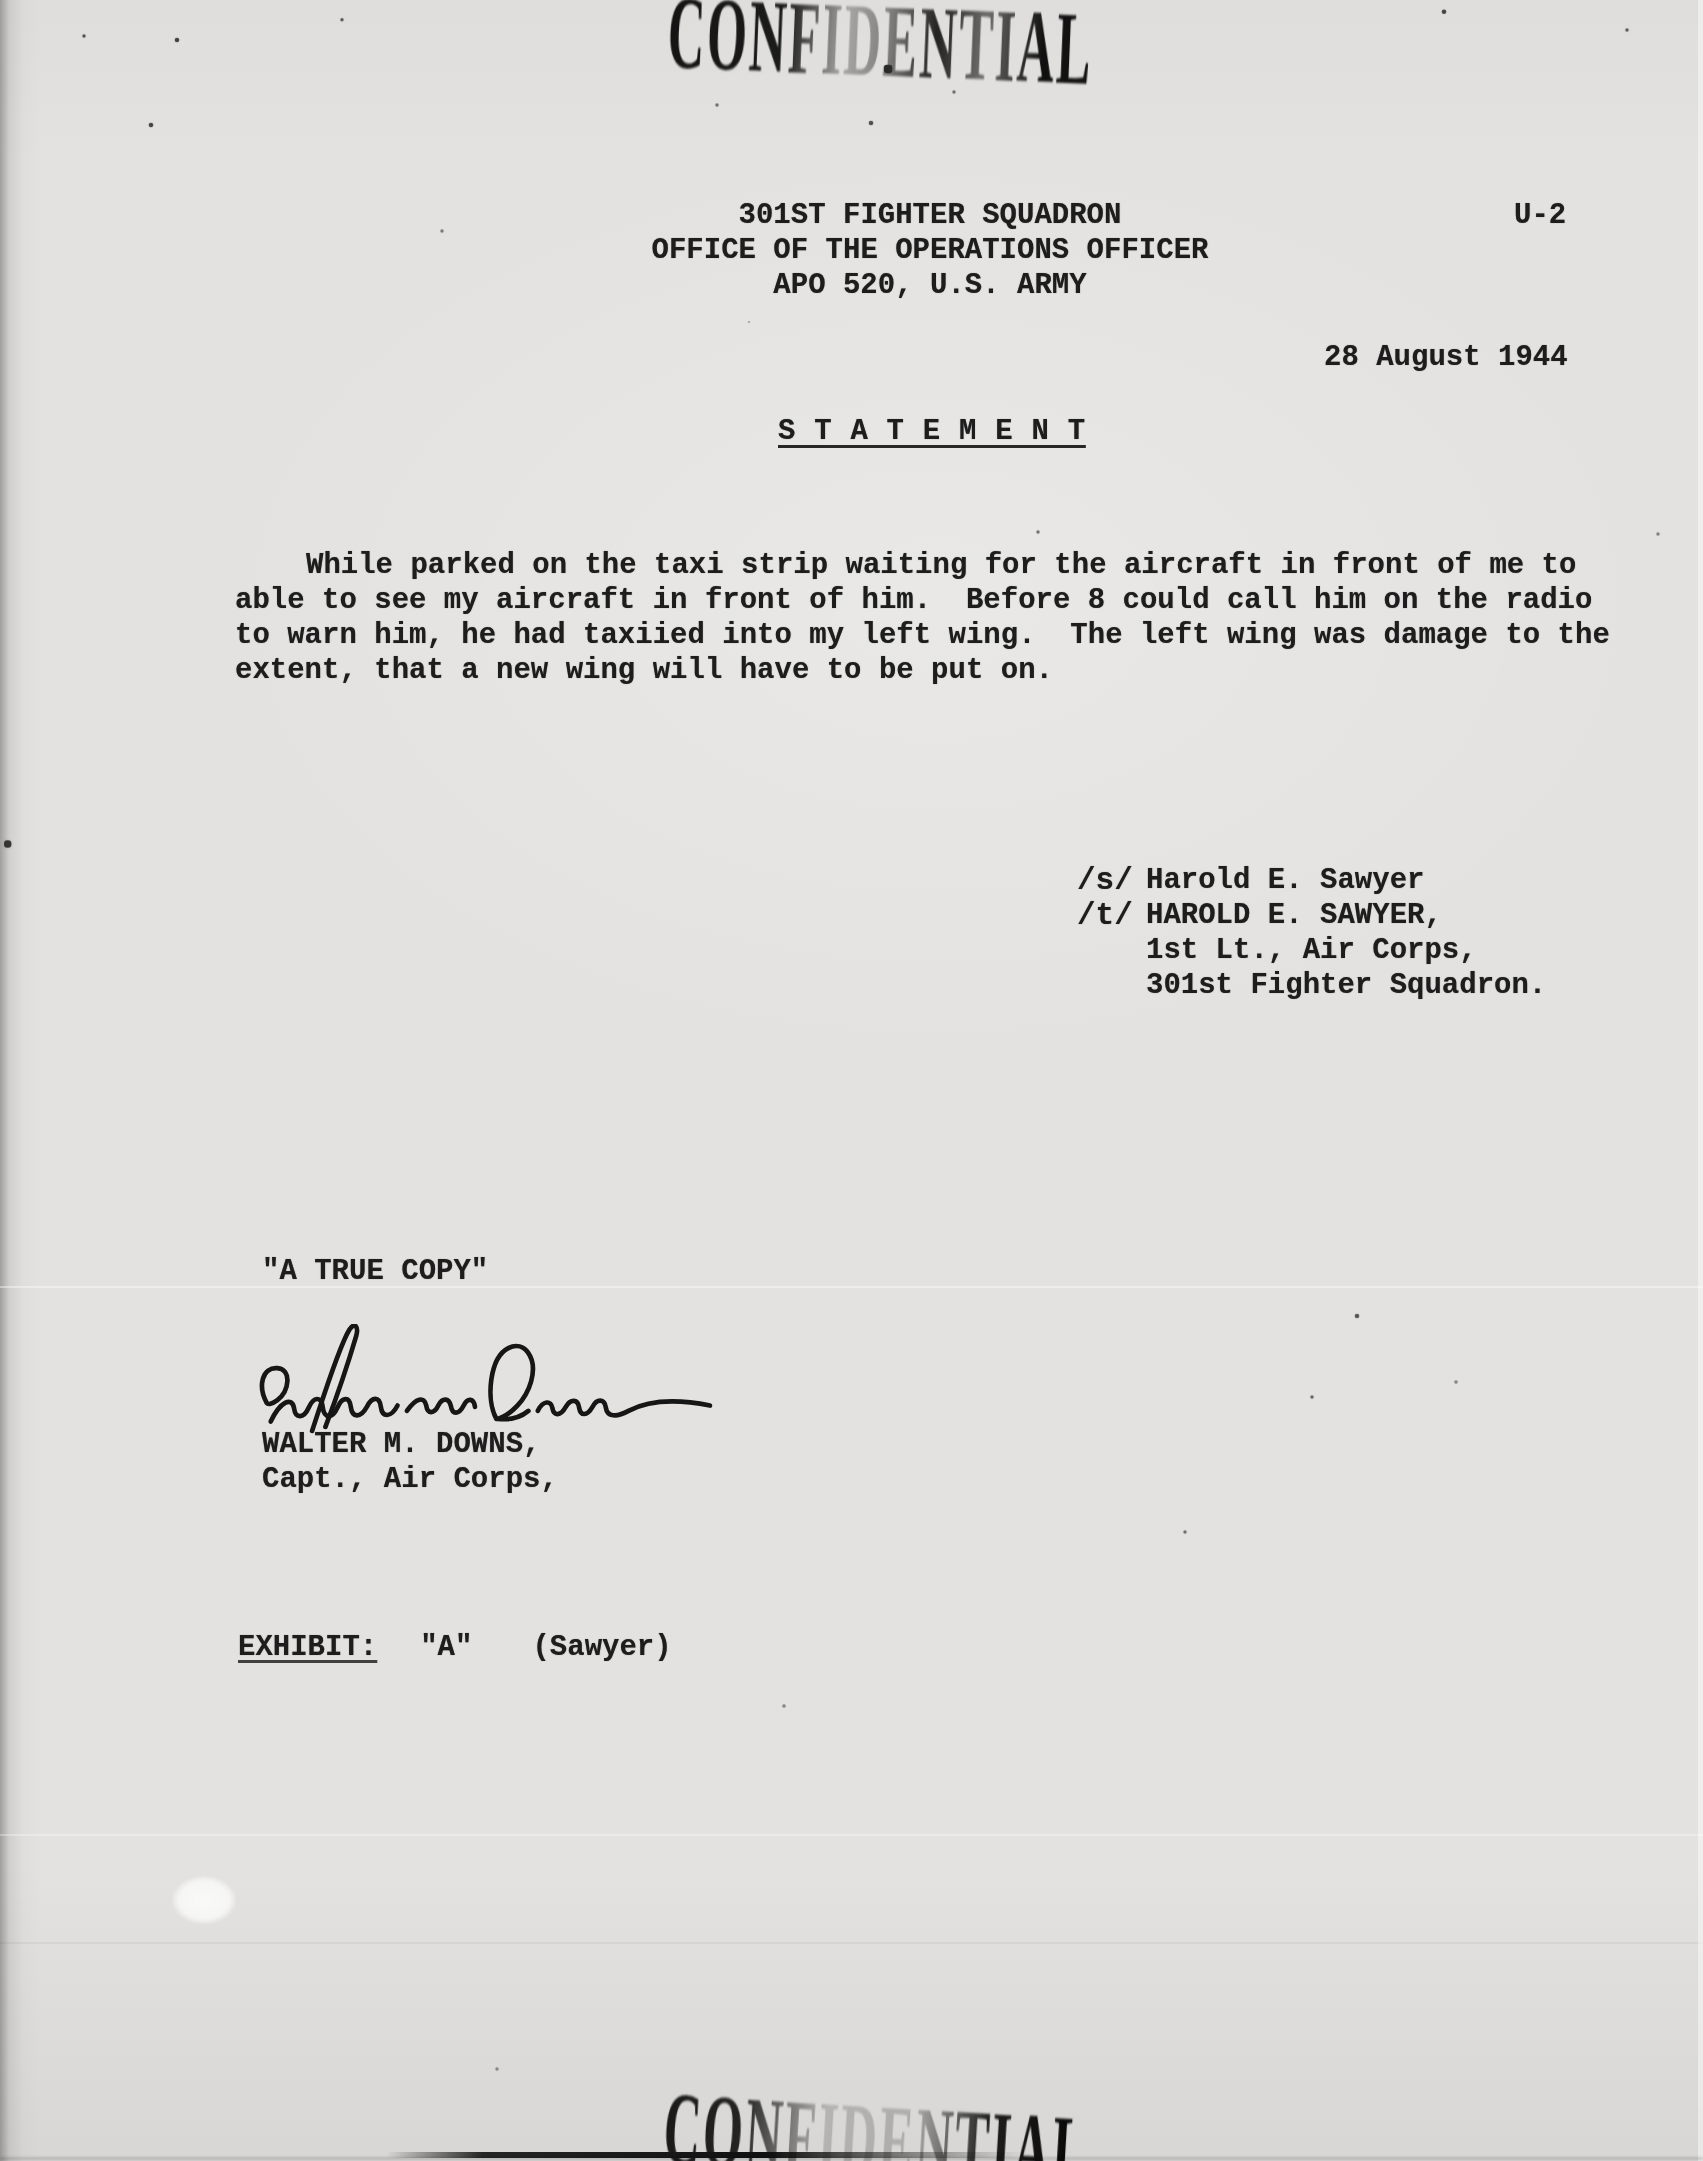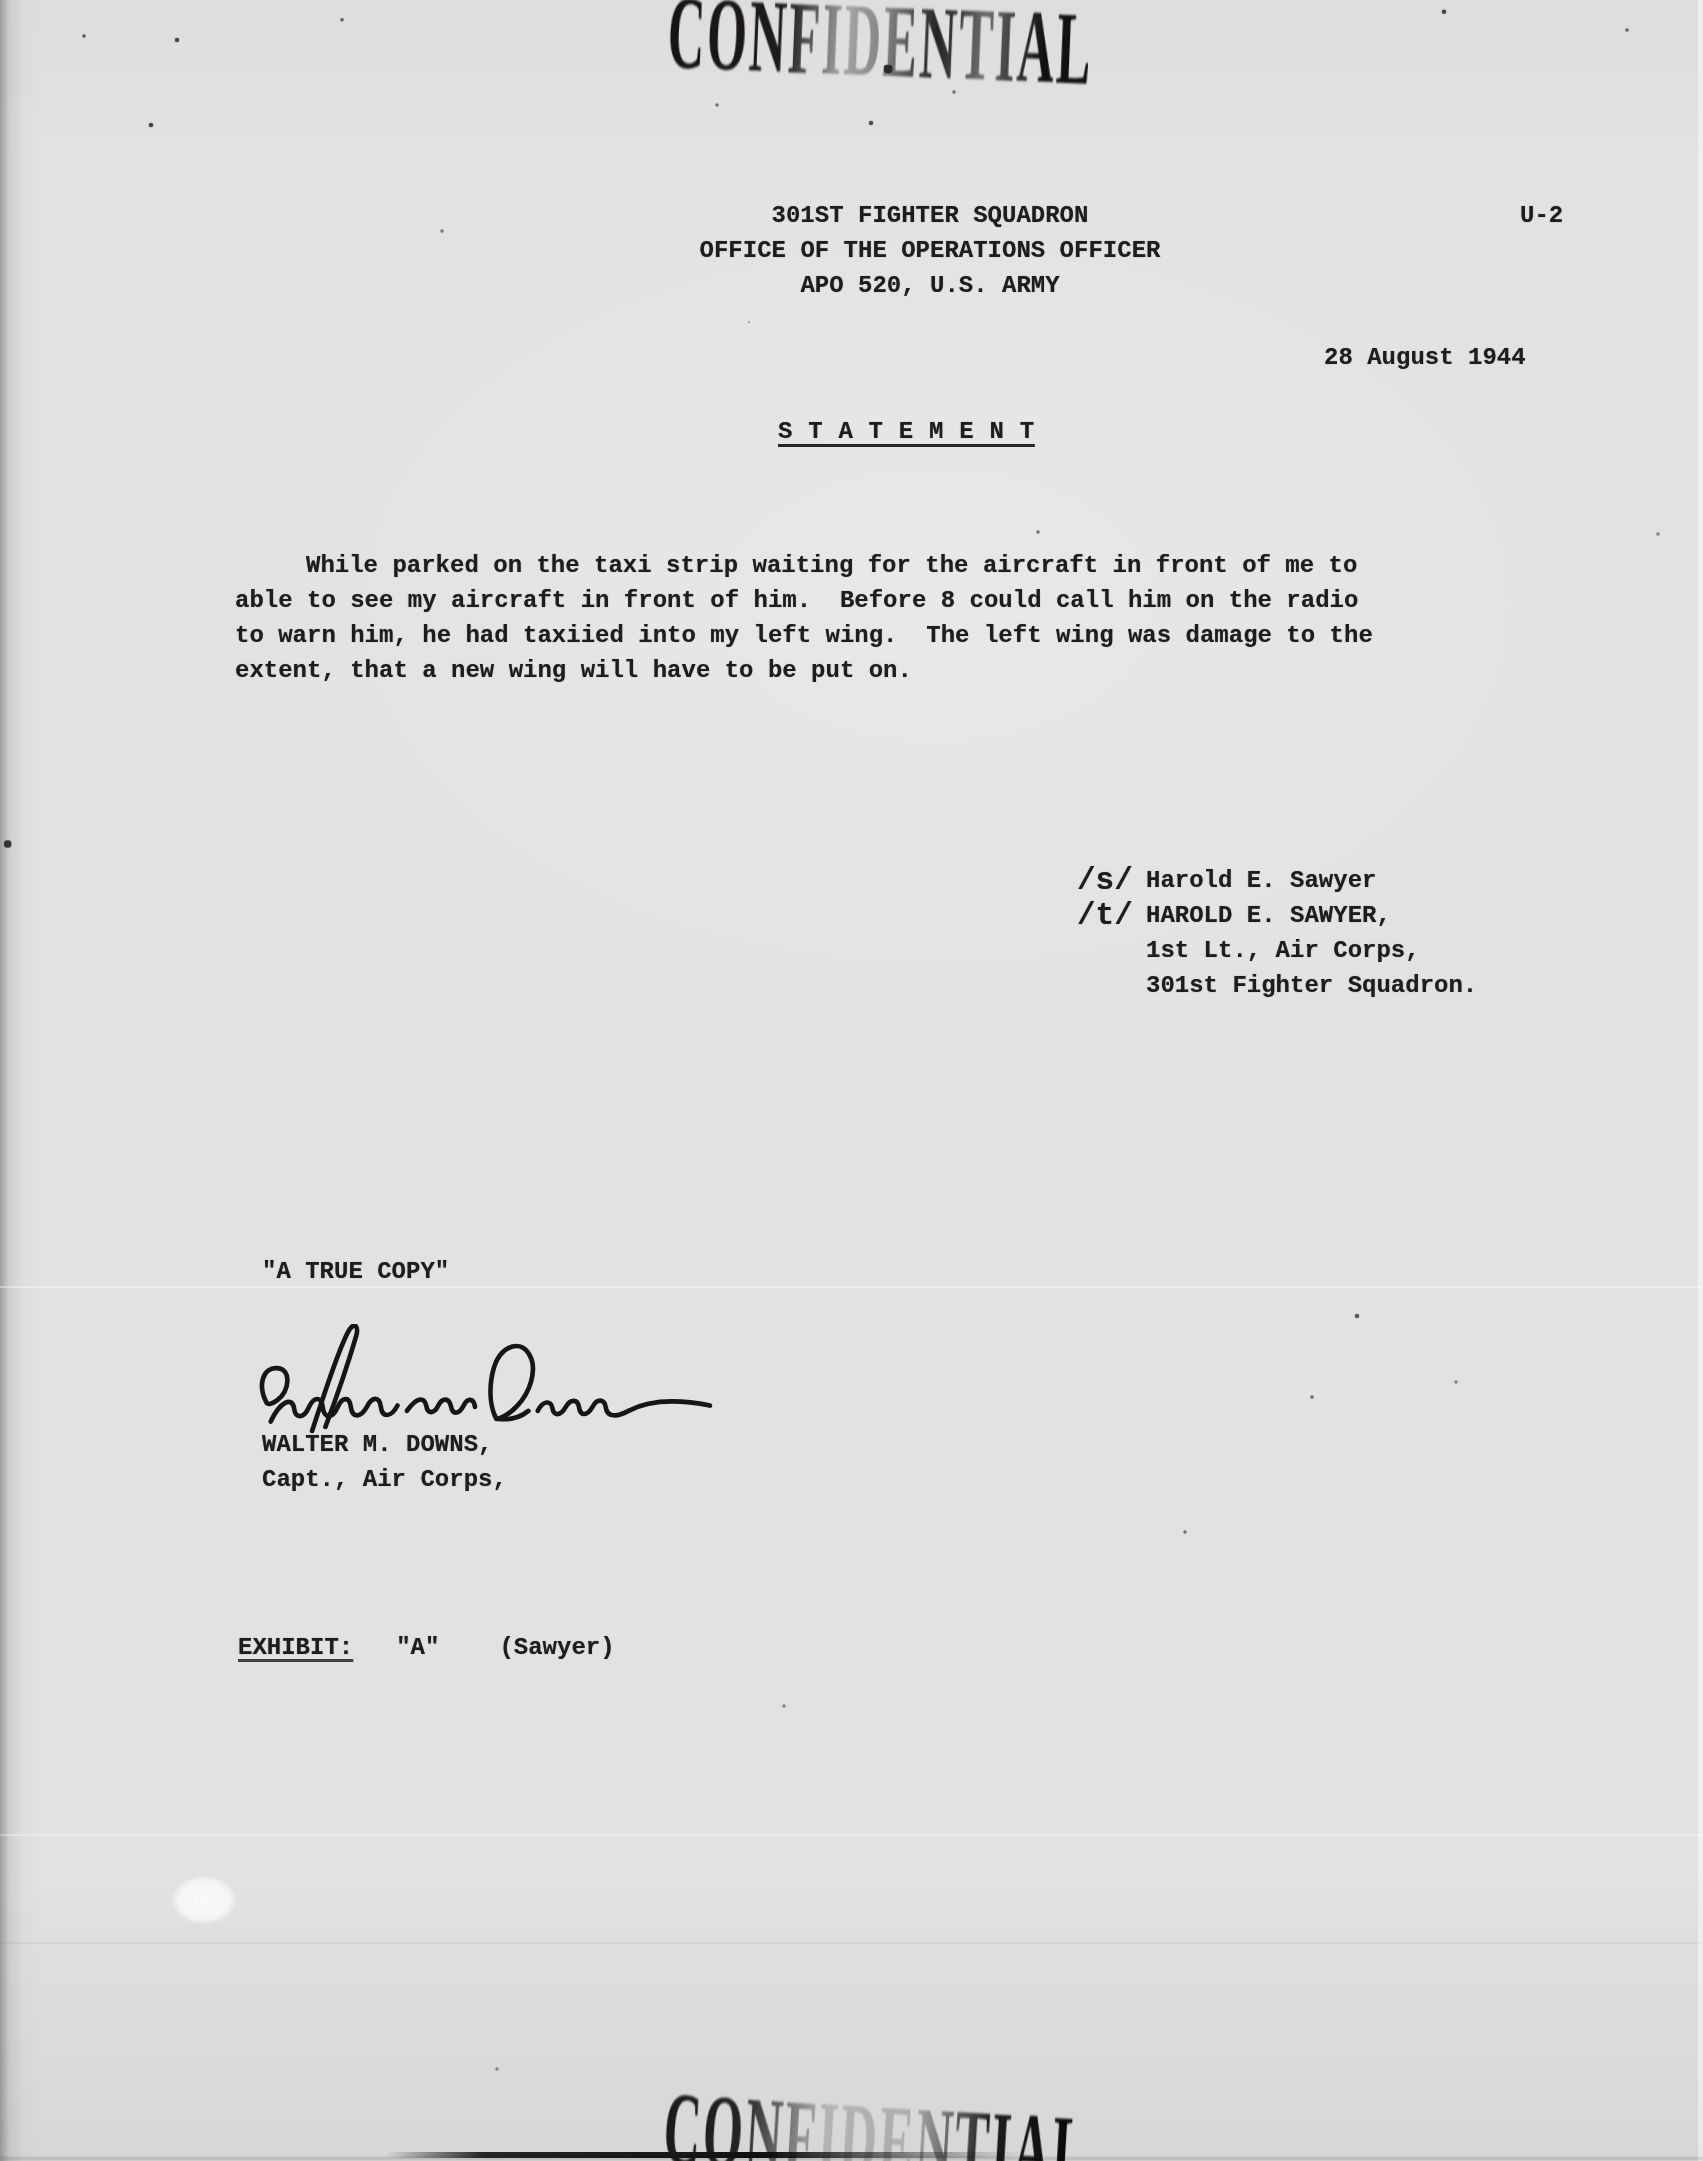--- a/index.html
+++ b/index.html
@@ -8,21 +8,21 @@
     background:
       radial-gradient(ellipse 1069px 668px at 55% 28%, rgba(255,255,255,0.22), rgba(255,255,255,0) 70%),
       linear-gradient(180deg, rgba(0,0,0,0.02), rgba(0,0,0,0) 8%, rgba(0,0,0,0) 86%, rgba(0,0,0,0.05)),
       linear-gradient(90deg, rgba(50,50,50,0.38) 0px, rgba(110,110,110,0.16) 9.4px, rgba(150,150,150,0.05) 23px, rgba(150,150,150,0) 40px),
       #e3e2e0;
     font-family:"Liberation Sans", sans-serif;
   }
   .ink { position:absolute; inset:0; filter: blur(0.2px); }
   .tw {
     font-family:"Liberation Mono","DejaVu Sans Mono",monospace;
-    font-weight:700; font-size:24px; line-height:35px; color:#1d1d1d;
+    font-weight:700; font-size:29px; line-height:35px; color:#1d1d1d;
     text-shadow:0 0 1px rgba(30,30,30,0.55);
     white-space:pre;
   }
   .abs { position:absolute; }
 
   
   .stamp {
     position:absolute; line-height:1; font-family:"Liberation Serif","DejaVu Serif",serif;
     font-weight:700; font-size:99px; letter-spacing:4px; color:transparent;
     -webkit-background-clip:text; background-clip:text; transform-origin:left top; white-space:pre;
@@ -34,21 +34,21 @@
     filter: blur(0.8px);
   }
   .stamp-bottom {
     left:667px; top:2077px;
     transform: rotate(3.4deg) scale(0.52,1.04);
     background-image: linear-gradient(95deg,#191919 0%,#242424 18%,rgba(50,50,50,0.22) 38%,rgba(60,60,60,0.28) 58%,#1e1e1e 76%,#0b0b0b 94%);
     filter: blur(1.2px);
   }
 
   .letterhead { left:628px; top:198px; width:604px; text-align:center; }
-  .pageref    { left:1514px; top:198px;margin-left:6px; }
+  .pageref    { left:1514px; top:198px; }
   .dateline   { left:1324px; top:340px; }
   .doctitle   {
     left:778px; top:414px; letter-spacing:0.7px;
     text-decoration:underline; text-decoration-thickness:3px;
     text-underline-offset:6px; text-decoration-skip-ink:none;
     text-decoration-color:rgba(25,25,25,0.85);
   }
   .bodyblock  { left:235px; top:548px; width:1376px; }
   .bodyblock .bline:nth-child(1) { padding-left:71px; }
 

